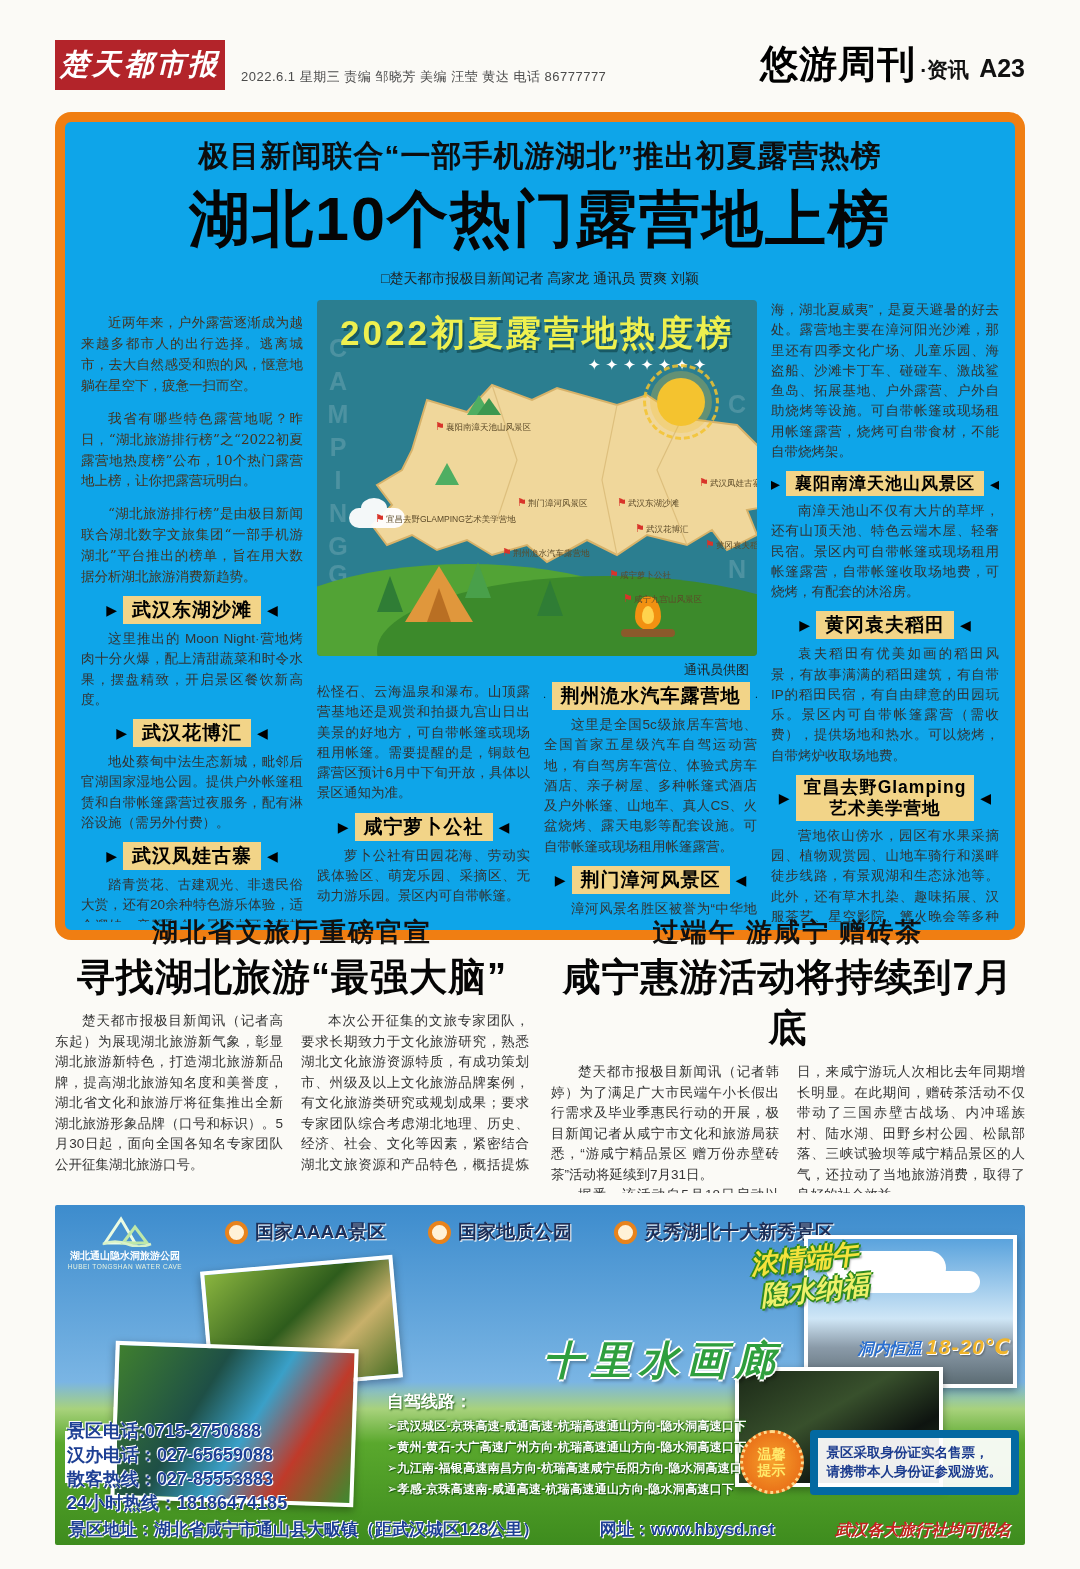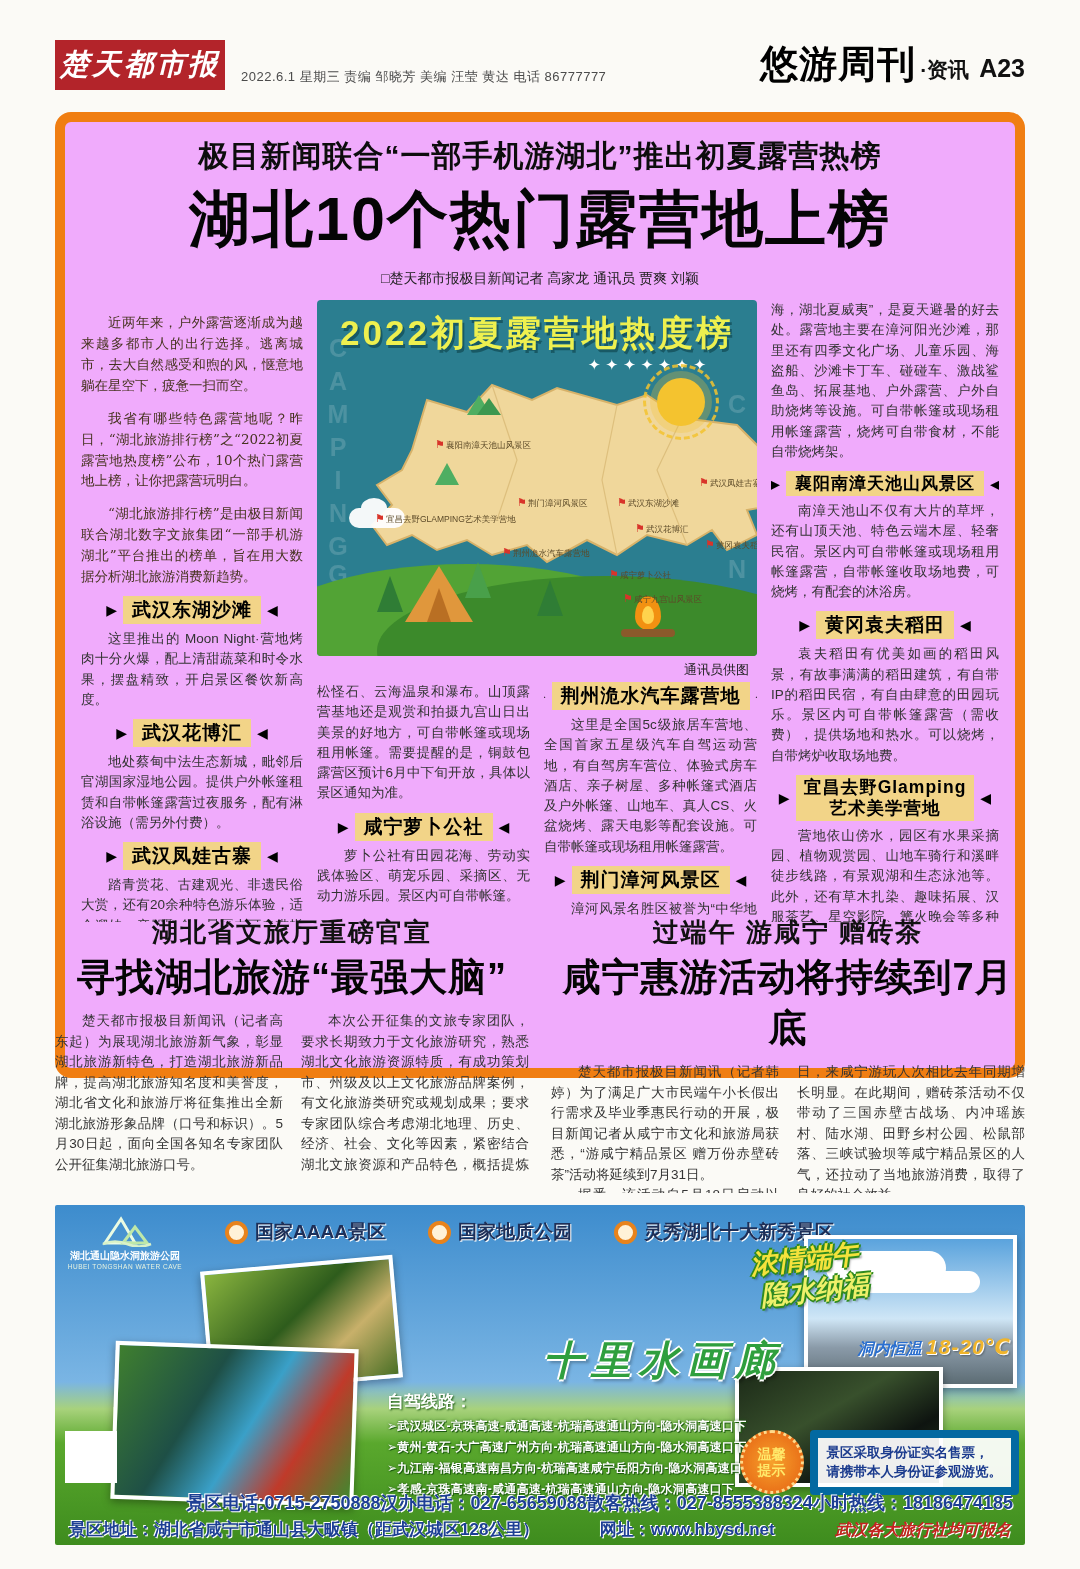--- a/index.html
+++ b/index.html
@@ -11,22 +11,22 @@
   .paper-logo{position:absolute;left:0;top:6px;width:170px;height:50px;background:#b3242a;
       color:#fff;display:flex;align-items:center;justify-content:center;
       font-family:"DejaVu Serif",serif;font-style:italic;font-weight:bold;font-size:29px;letter-spacing:3px;}
   .dateline{position:absolute;left:186px;bottom:10px;font-size:13px;color:#4b4b4b;letter-spacing:.5px;}
   .section-wrap{position:absolute;right:0;bottom:6px;display:flex;align-items:baseline;gap:4px;}
   .section-main{font-size:38px;font-weight:900;color:#000;letter-spacing:1px;}
   .section-sub{font-size:21px;font-weight:700;color:#111;}
   .page-no{font-size:25px;font-weight:700;color:#111;margin-left:6px;}
 
   
-  .main-box{position:absolute;top:112px;left:55px;width:970px;height:966px;box-sizing:border-box;
-      border:10px solid #f07e12;border-radius:16px;background:#f0abfc;padding:12px 16px;overflow:hidden;}
+  .main-box{position:absolute;top:112px;left:55px;width:970px;height:828px;box-sizing:border-box;
+      border:10px solid #f07e12;border-radius:16px;background:#0ea5e9;padding:12px 16px;overflow:hidden;}
   .kicker{text-align:center;font-size:30px;font-weight:800;color:#0d0d0d;letter-spacing:1px;margin-top:2px;}
   .headline{text-align:center;font-size:61px;font-weight:900;color:#050505;letter-spacing:2px;margin-top:2px;}
   .byline{text-align:center;font-size:14px;color:#222;margin-top:9px;}
 
   .cols{display:flex;gap:14px;margin-top:12px;height:622px;overflow:hidden;}
   .col-left{width:222px;overflow:hidden;}
   .col-center{flex:1;display:flex;flex-direction:column;overflow:hidden;}
   .col-right{width:228px;overflow:hidden;}
 
   .intro p{font-family:"DejaVu Serif",serif;font-size:13.5px;line-height:1.55;color:#46331f;
@@ -133,21 +133,21 @@
       background-image:repeating-linear-gradient(0deg,#111 0 3px,transparent 3px 6px),
                        repeating-linear-gradient(90deg,#111 0 3px,transparent 3px 6px);
       background-blend-mode:lighten;border:3px solid #fff;}
   .tips{position:absolute;right:6px;bottom:50px;display:flex;align-items:center;gap:6px;}
   .tips .star{width:58px;height:58px;border-radius:50%;background:radial-gradient(#f6a12c,#e4591286);
       background-color:#e86c12;display:flex;flex-direction:column;align-items:center;justify-content:center;
       border:3px dotted #ffd98a;flex:none;}
   .tips .star span{color:#ffe96a;font-weight:900;font-size:14px;line-height:1.15;font-family:"DejaVu Serif",serif;}
   .tips .tbox{background:rgba(255,255,255,.93);border:8px solid #0369a1;border-radius:4px;padding:5px 9px;}
   .tips .tbox div{font-size:13.5px;font-weight:900;color:#1c3c8e;line-height:1.45;white-space:nowrap;}
-  .contact-row{position:absolute;left:0;right:0;bottom:30px;display:flex;justify-content:flex-end;padding:0 12px;}
+  .contact-row{position:absolute;left:0;right:0;bottom:30px;display:flex;justify-content:center;padding:0 12px;flex-direction:column;}
   .contact-row span{font-size:18px;font-weight:900;color:#1d3f94;text-shadow:1px 1px 0 #fff,-1px -1px 0 #fff;white-space:nowrap;}
   .addr-row{position:absolute;left:0;right:0;bottom:4px;display:flex;justify-content:space-between;
       align-items:baseline;padding:0 14px;}
   .addr-row .a1,.addr-row .a2{font-size:17px;font-weight:900;color:#1d3f94;text-shadow:1px 1px 0 #fff,-1px -1px 0 #fff;white-space:nowrap;}
   .addr-row .a3{font-size:16px;font-weight:700;color:#c42420;font-family:"DejaVu Serif",serif;
       font-style:italic;text-shadow:1px 1px 0 #fff;white-space:nowrap;}
 </style>
 </head>
 <body>
 
@@ -208,21 +208,21 @@
           <path d="M365,118 L340,170 L370,245" fill="none" stroke="#ddbf7d" stroke-width="1.2"></path>
           <polygon points="150,115 162,95 174,115" fill="#4fae62"></polygon>
           <polygon points="160,115 172,98 184,115" fill="#3c9750"></polygon>
           <polygon points="118,185 130,163 142,185" fill="#4fae62"></polygon>
         </svg>
         <div class="map-title">2022初夏露营地热度榜</div>
         <div class="map-stars">✦✦✦✦✦✦✦</div>
         <div class="sun"></div>
         <div class="cloud c1"></div>
 
-        <span class="map-label" style="left:118px;top:138px"><span class="flag">⚑</span><span>襄阳南漳天池山风景区</span></span>
+        <span class="map-label" style="left:118px;top:120px"><span class="flag">⚑</span><span>襄阳南漳天池山风景区</span></span>
         <span class="map-label" style="left:58px;top:212px"><span class="flag">⚑</span><span>宜昌去野GLAMPING艺术美学营地</span></span>
         <span class="map-label" style="left:200px;top:196px"><span class="flag">⚑</span><span>荆门漳河风景区</span></span>
         <span class="map-label" style="left:185px;top:246px"><span class="flag">⚑</span><span>荆州洈水汽车露营地</span></span>
         <span class="map-label" style="left:300px;top:196px"><span class="flag">⚑</span><span>武汉东湖沙滩</span></span>
         <span class="map-label" style="left:382px;top:176px"><span class="flag">⚑</span><span>武汉凤娃古寨</span></span>
         <span class="map-label" style="left:318px;top:222px"><span class="flag">⚑</span><span>武汉花博汇</span></span>
         <span class="map-label" style="left:388px;top:238px"><span class="flag">⚑</span><span>黄冈袁夫稻田</span></span>
         <span class="map-label" style="left:292px;top:268px"><span class="flag">⚑</span><span>咸宁萝卜公社</span></span>
         <span class="map-label" style="left:306px;top:292px"><span class="flag">⚑</span><span>咸宁九宫山风景区</span></span>
 

